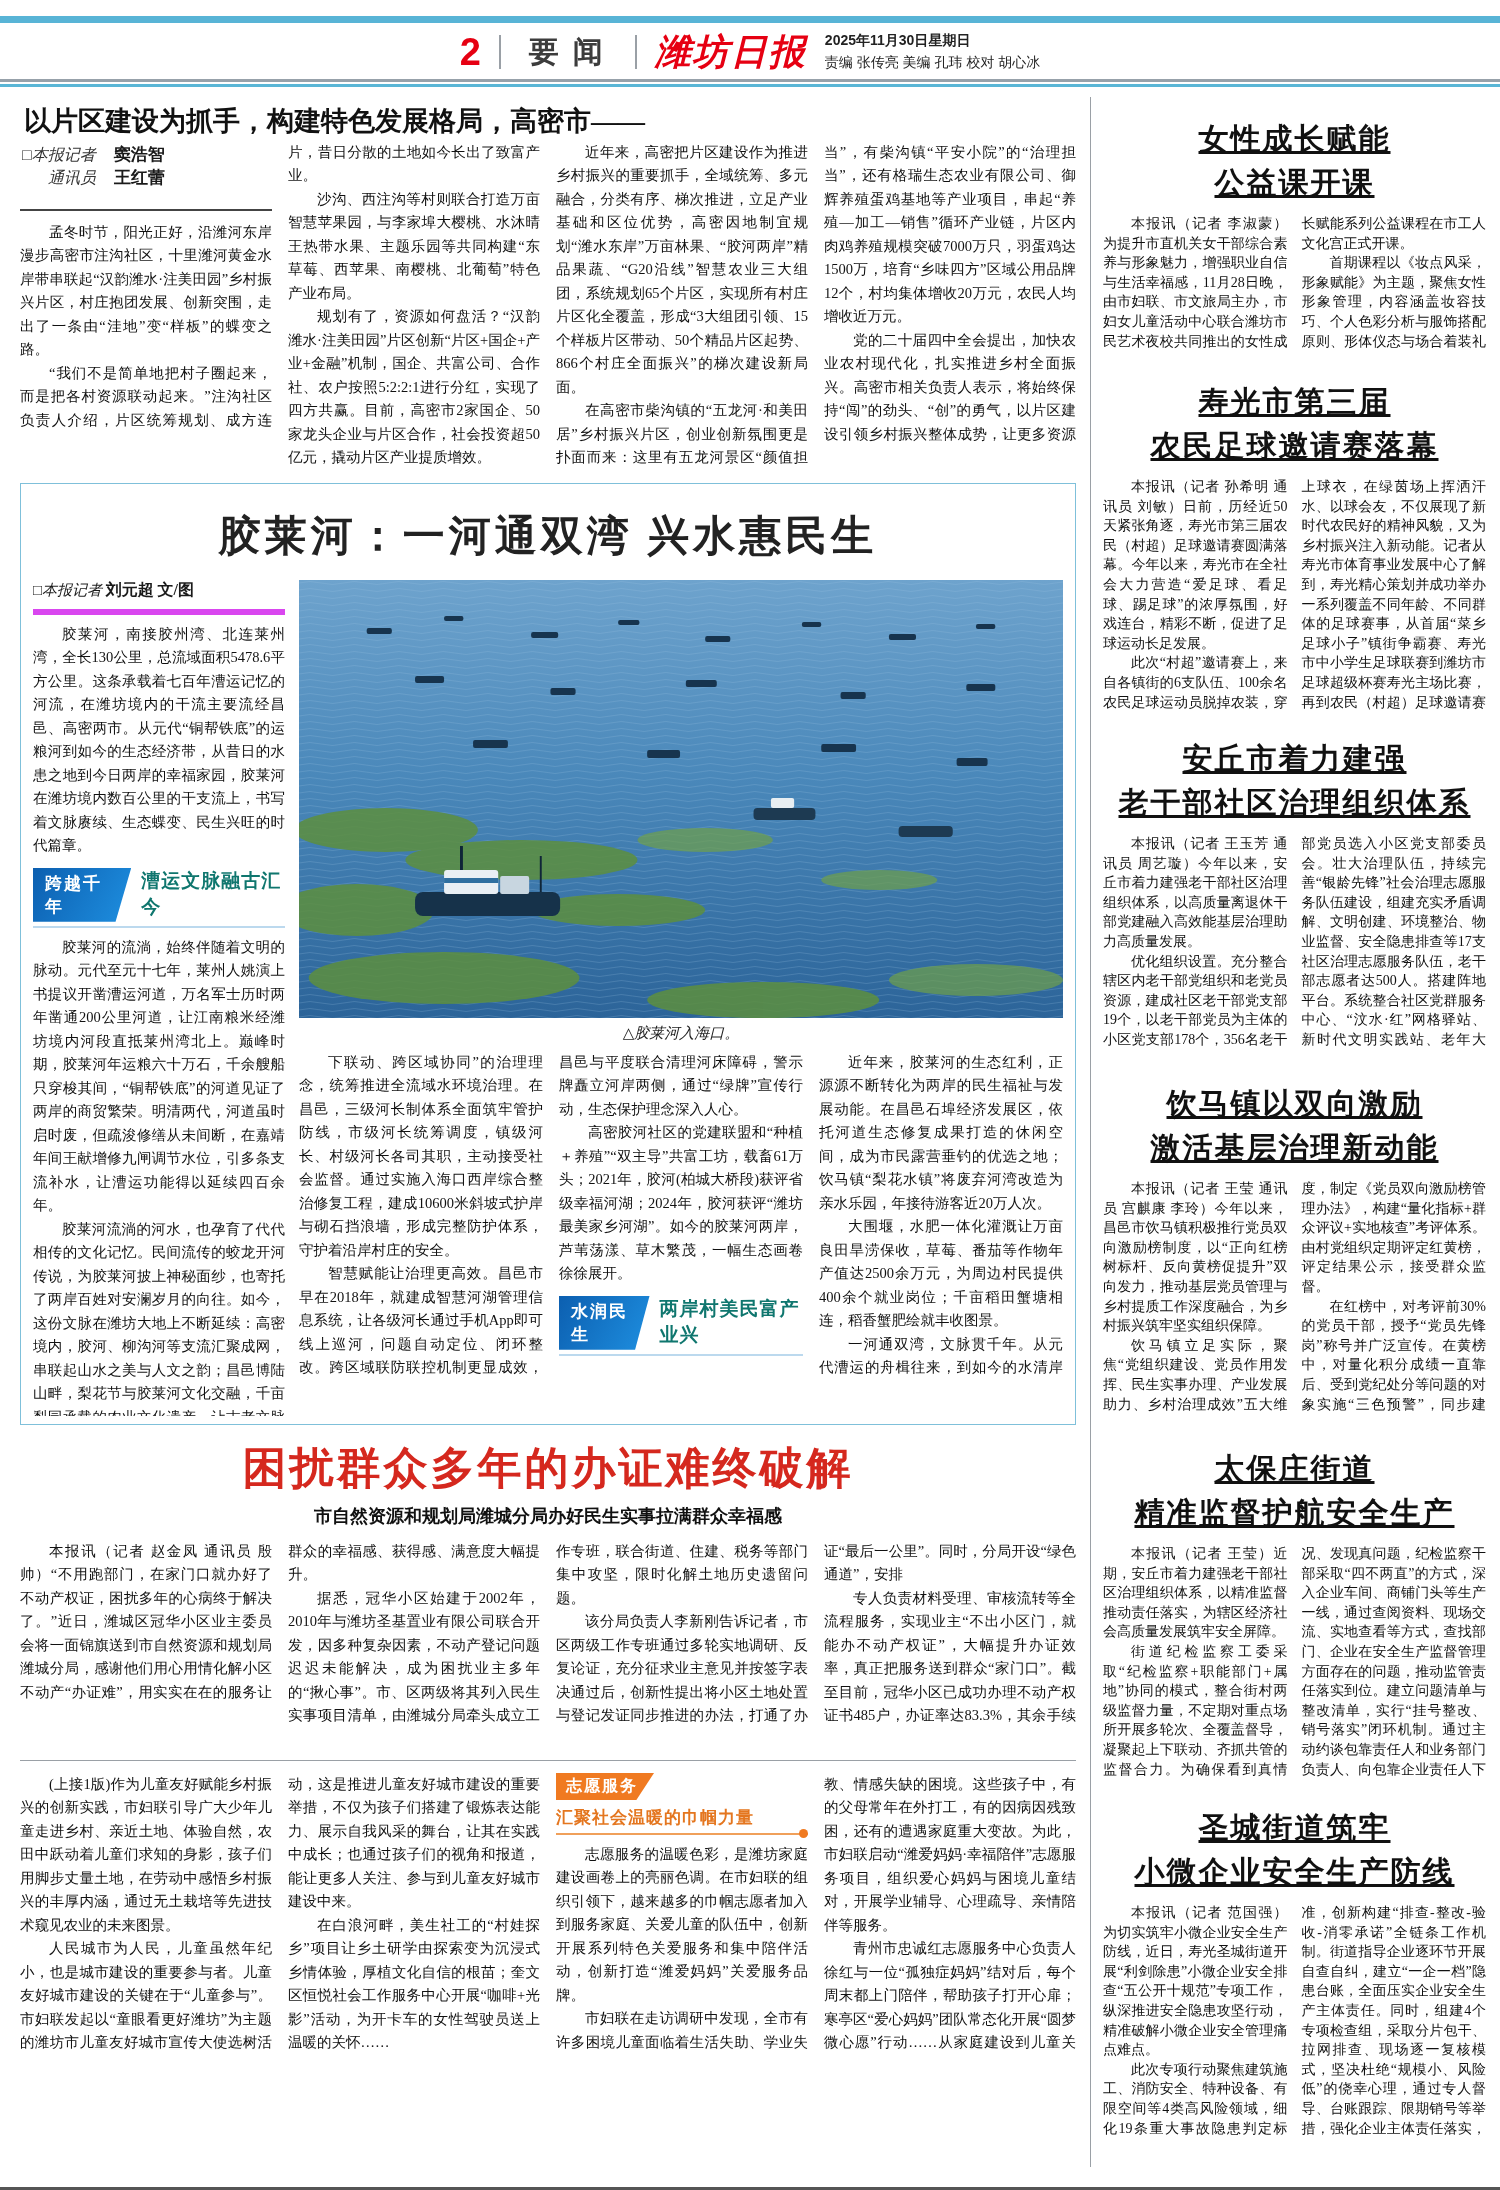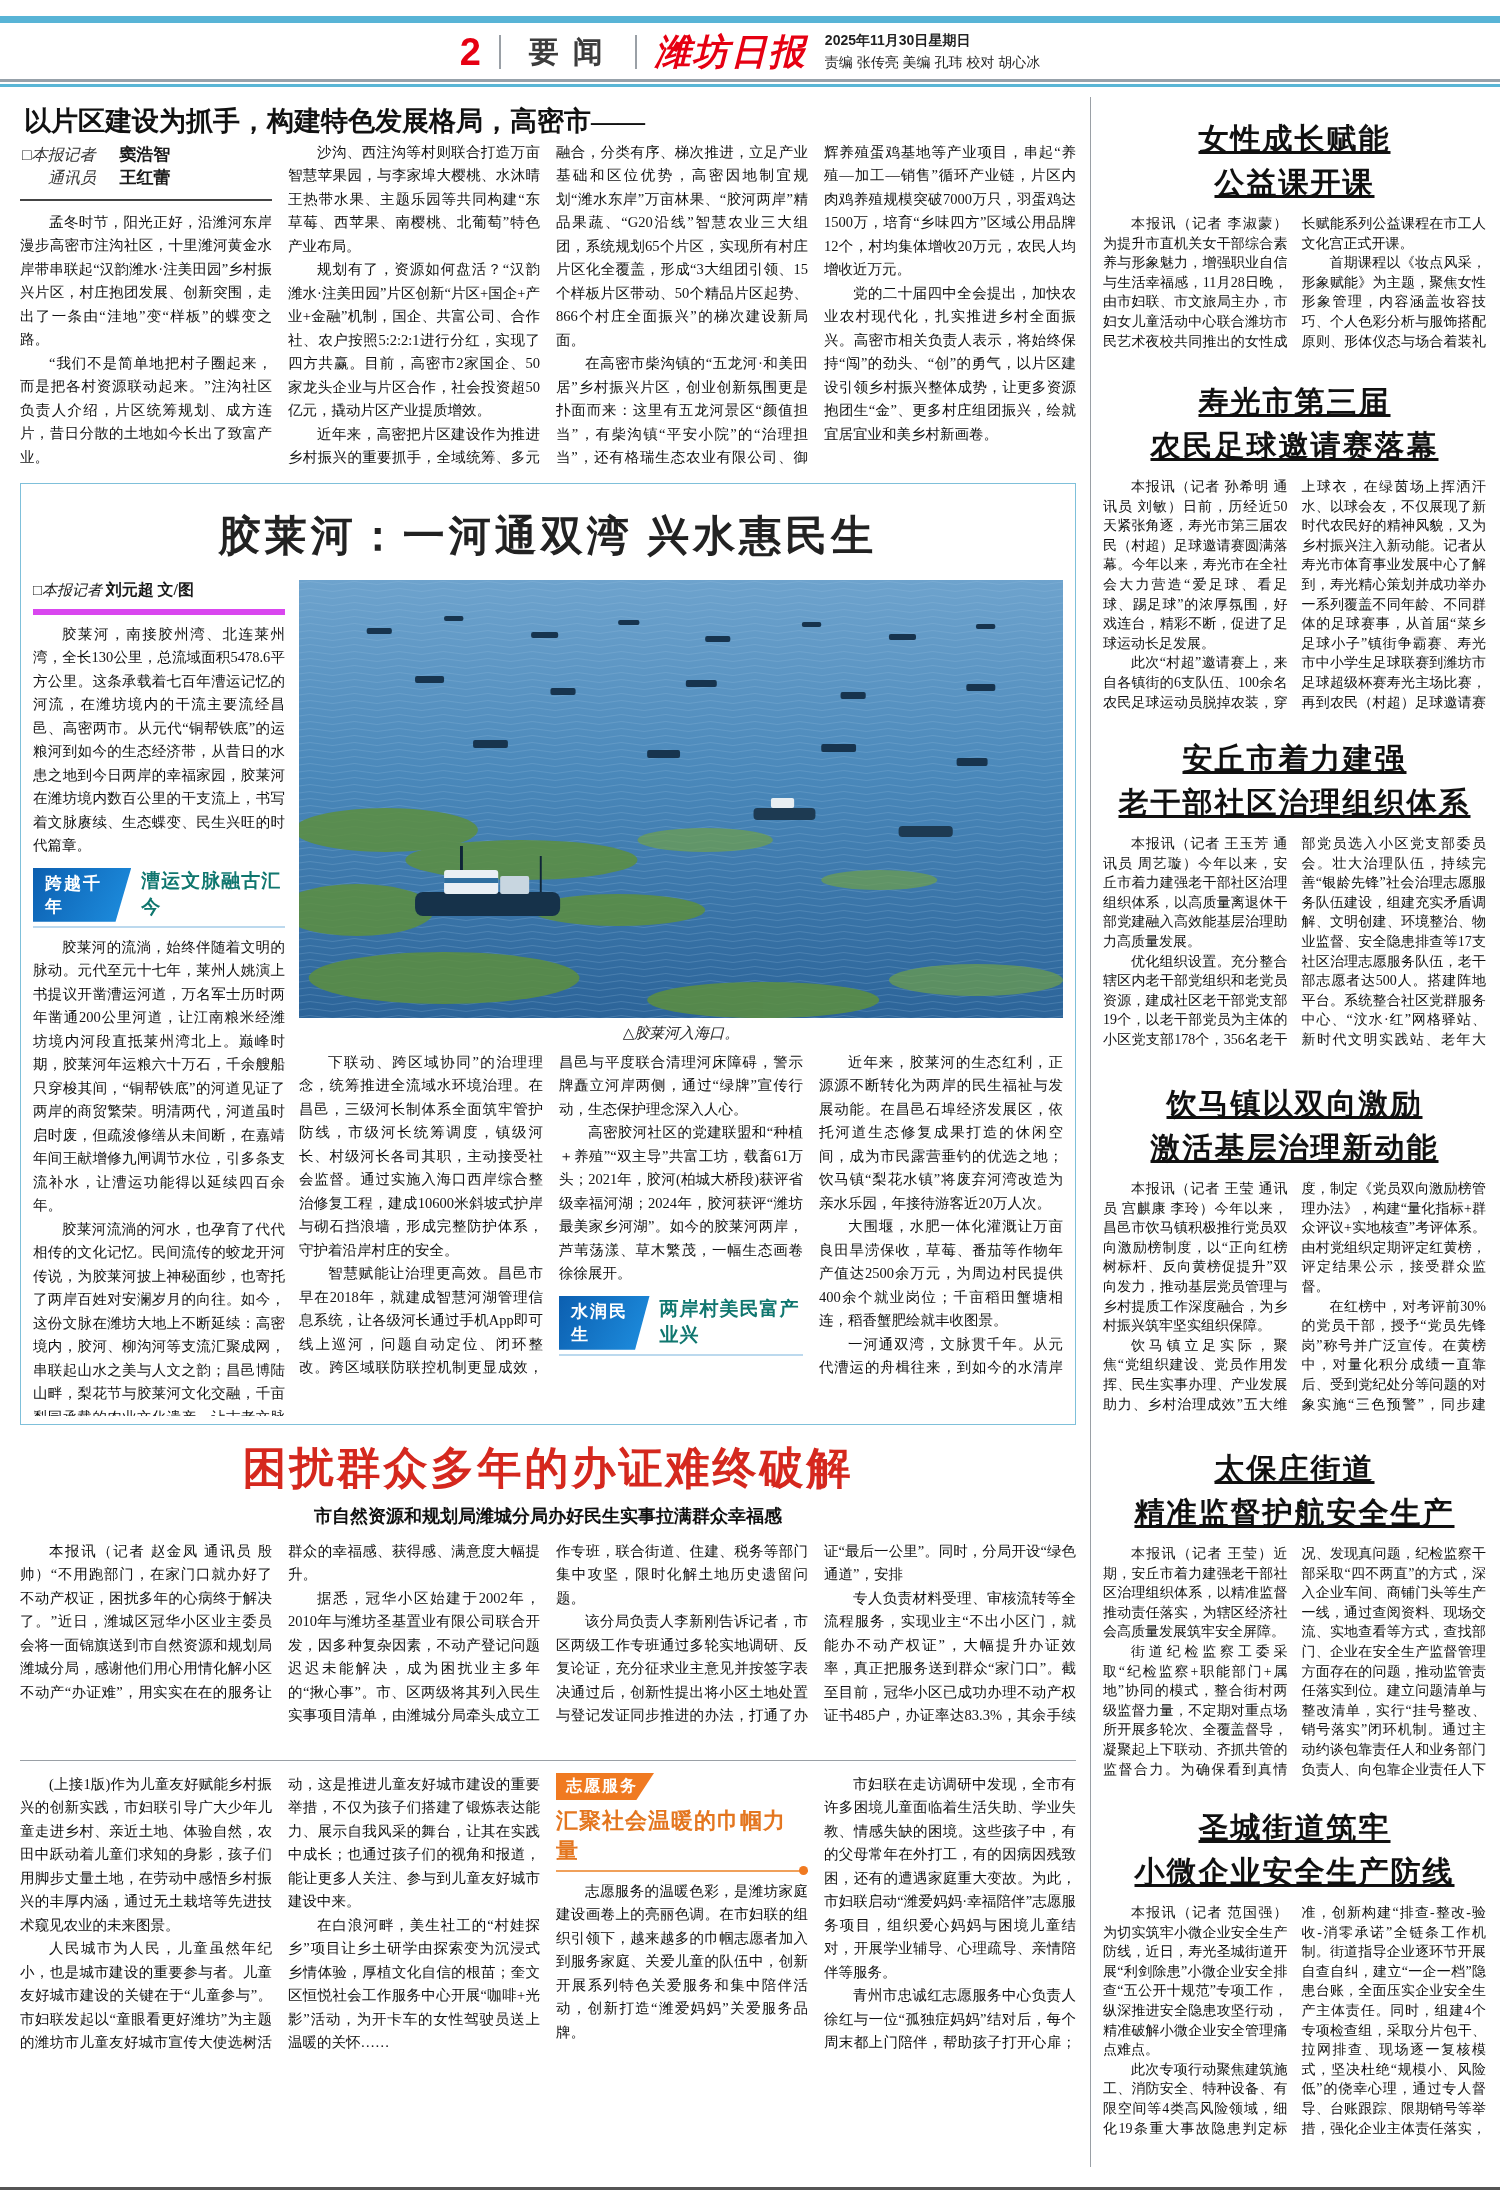--- a/index.html
+++ b/index.html
@@ -20,21 +20,21 @@
   
   .content{display:flex;padding:6px 14px 0 20px;}
   .left-zone{width:1056px;}
   .v-div{width:1px;background:#9aa0a6;margin:4px 12px 0 14px;}
   .rail{flex:1;min-width:0;}
   
   .bodytext p{margin:0;text-indent:2em;text-align:justify;font-size:14.5px;line-height:1.62;color:#111;}
   
   .kicker{font-size:27px;font-weight:bold;color:#111;margin:10px 0 2px 4px;}
   .lead-headline{color:#d5281e;font-size:62px;font-weight:bold;text-align:center;letter-spacing:2px;margin:4px 0 14px 0;line-height:1.1;}
-  .byline-block{border-bottom:2px solid #444;padding:2px 0 10px 2px;margin-bottom:10px;font-size:16px;font-family:Liberation Mono, monospace;}
+  .byline-block{border-bottom:2px solid #444;padding:2px 0 20px 2px;margin-bottom:10px;font-size:16px;}
   .byline-block .role{font-style:italic;color:#333;margin-right:14px;}
   .byline-block .nm{font-weight:bold;font-size:17px;}
   .lead-cols{column-count:4;column-gap:16px;height:332px;overflow:hidden;}
   
   .river-box{border:1px solid #7fc0da;margin-top:10px;padding:10px 12px 8px 12px;}
   .river-title{font-size:42px;font-weight:bold;color:#222;text-align:center;letter-spacing:4px;margin:14px 0 16px 0;}
   .river-grid{display:flex;gap:14px;}
   .river-col1{width:252px;flex:none;height:836px;overflow:hidden;}
   .river-byline{border-bottom:6px solid #d946ef;padding-bottom:8px;margin-bottom:8px;font-size:15px;font-style:italic;}
   .river-byline b{font-style:normal;font-weight:bold;font-size:16px;}
@@ -53,21 +53,21 @@
   .bz-headline{color:#d5281e;font-size:44px;font-weight:bold;text-align:center;letter-spacing:3px;margin:4px 0 6px 0;}
   .bz-sub{font-size:18px;font-weight:bold;text-align:center;color:#111;margin-bottom:12px;}
   .bz-cols{column-count:4;column-gap:16px;height:206px;overflow:hidden;}
   
   .cont-rule{height:1px;background:#9aa0a6;margin:14px 0 12px 0;}
   .cont-cols{column-count:4;column-gap:16px;height:300px;overflow:hidden;}
   .org-block{break-inside:avoid;margin:8px 0 8px 0;}
   .org-badge{display:inline-block;background:#f07a21;color:#fff;font-weight:bold;font-size:16px;
              font-family:"Liberation Sans",sans-serif;padding:3px 16px 3px 10px;
              clip-path:polygon(0 0,100% 0,82% 100%,0 100%);letter-spacing:2px;}
-  .org-head{display:block;color:#e4761f;font-size:22px;font-weight:bold;margin-top:6px;
+  .org-head{display:block;color:#e4761f;font-size:17px;font-weight:bold;margin-top:6px;
             border-bottom:2px solid #f0a05a;padding-bottom:4px;position:relative;letter-spacing:1px;}
   .org-head::after{content:"";position:absolute;right:0;bottom:-5px;width:9px;height:9px;border-radius:50%;background:#f07a21;}
   
   .rail-art{margin-bottom:18px;}
   .rail-h{font-size:30px;font-weight:bold;color:#111;text-align:center;line-height:1.45;letter-spacing:2px;margin:24px 0 10px 0;text-decoration:underline;}
   .rail-body{column-count:2;column-gap:14px;overflow:hidden;}
   .rail-body p{margin:0;text-indent:2em;text-align:justify;font-size:14px;line-height:1.40;color:#111;}
   .h-a1{height:142px;}.h-a2{height:236px;}.h-a3{height:224px;}.h-a4{height:244px;}.h-a5{height:238px;}.h-a6{height:246px;}
   .bottom-rule{position:absolute;left:0;bottom:0;width:100%;height:3px;background:#555;}
 </style>

